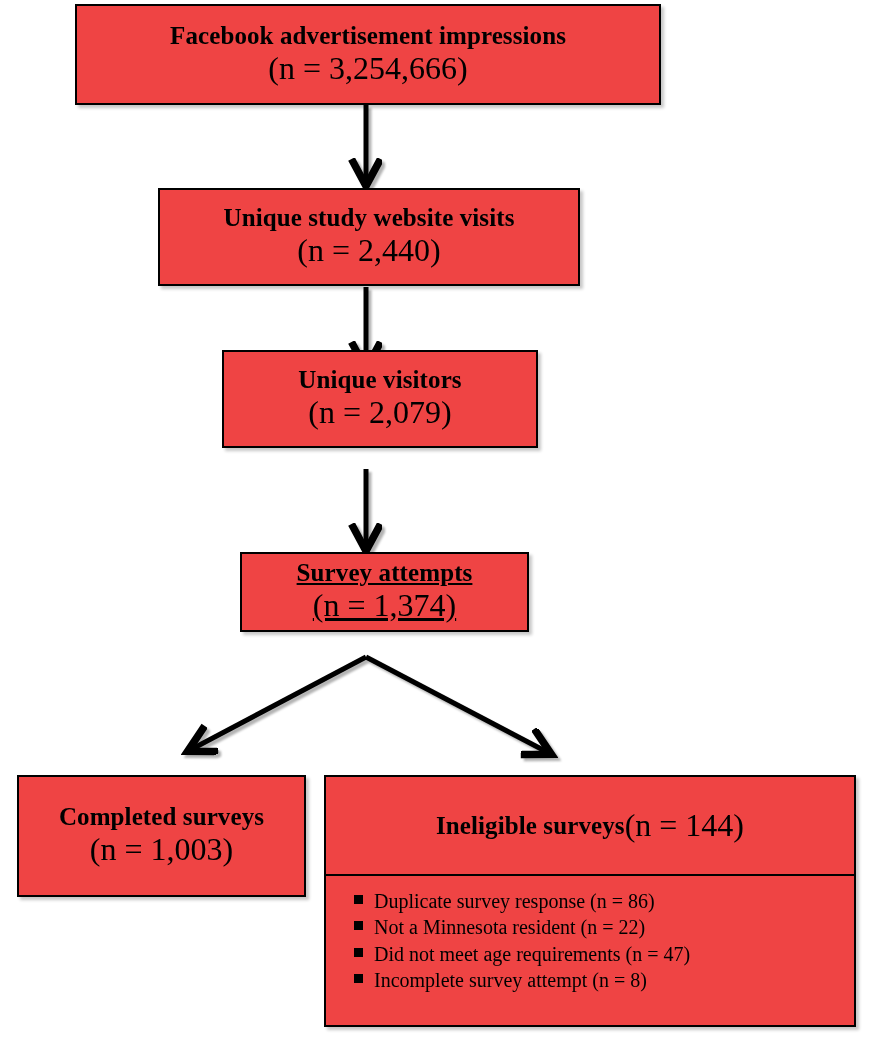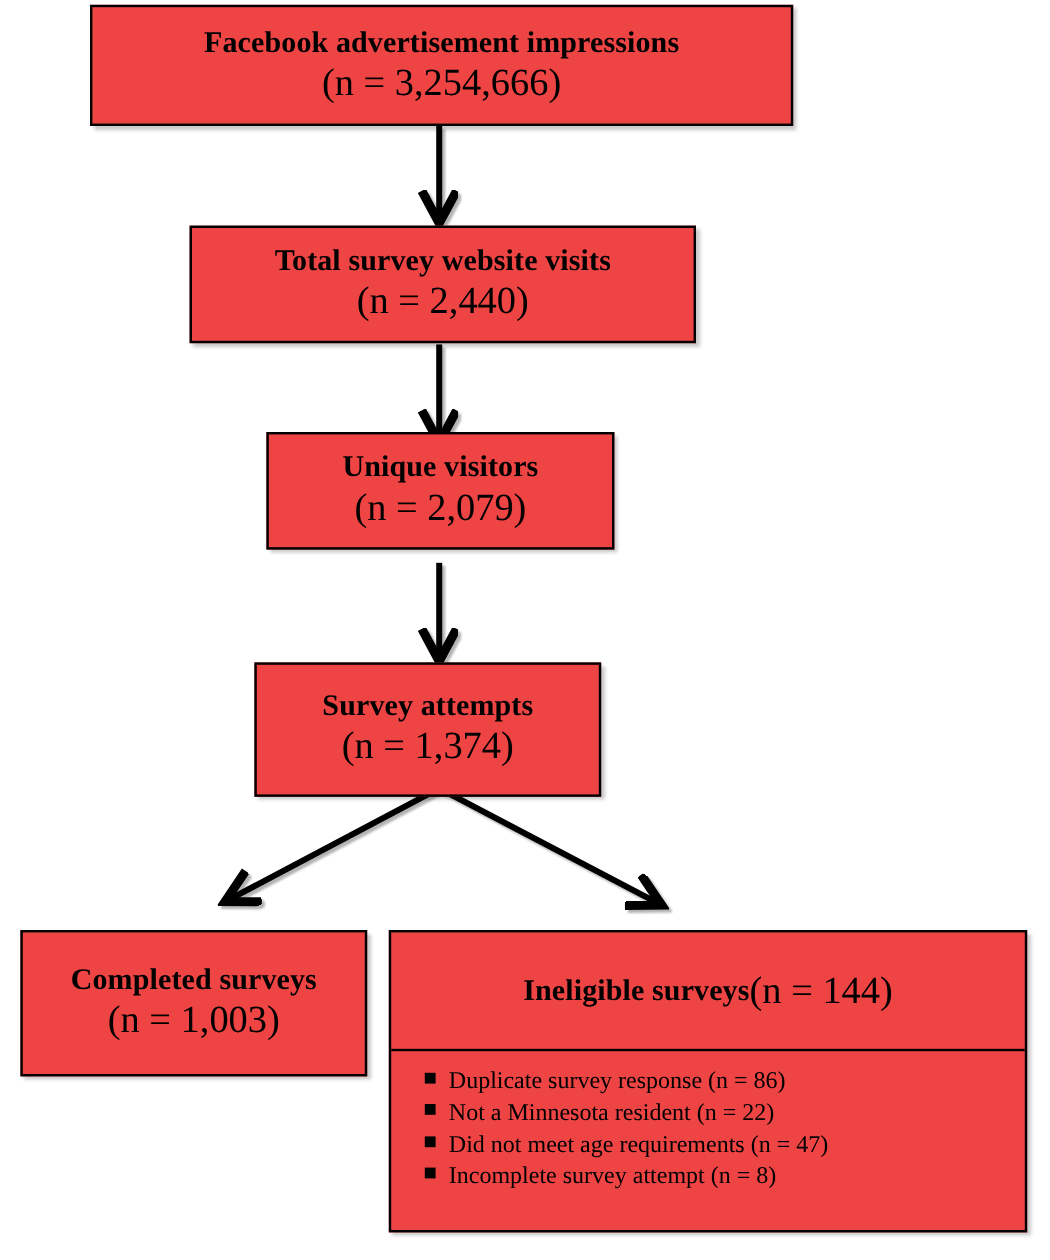--- a/index.html
+++ b/index.html
@@ -54,22 +54,22 @@
   .node-count {
     font-weight: normal;
     font-size: 32px;
     line-height: 1.18;
     white-space: nowrap;
   }
 
   
   #node-impressions  { left: 75px;  top: 4px;   width: 586px; height: 101px; }
   #node-visits       { left: 158px; top: 188px; width: 422px; height: 98px;  }
-  #node-unique       { left: 222px; top: 360px; width: 290px; height: 98px;  }
-  #node-attempts     { left: 212px; top: 552px; width: 289px; height: 112px; }
+  #node-unique       { left: 222px; top: 350px; width: 316px; height: 98px;  }
+  #node-attempts     { left: 240px; top: 552px; width: 289px; height: 80px; text-decoration: underline; }
   #node-completed    { left: 17px;  top: 775px; width: 289px; height: 122px;  }
 
   
   #node-ineligible {
     left: 324px;
     top: 775px;
     width: 532px;
     height: 252px;
     display: block;
     padding: 0;
@@ -140,21 +140,21 @@
       <line x1="366" y1="657" x2="547" y2="752" marker-end="url(#arrowhead)"></line>
     </g>
   </svg>
 
   <div class="node-box" id="node-impressions">
     <div class="node-title">Facebook advertisement impressions</div>
     <div class="node-count">(n = 3,254,666)</div>
   </div>
 
   <div class="node-box" id="node-visits">
-    <div class="node-title">Total survey website visits</div>
+    <div class="node-title">Unique study website visits</div>
     <div class="node-count">(n = 2,440)</div>
   </div>
 
   <div class="node-box" id="node-unique">
     <div class="node-title">Unique visitors</div>
     <div class="node-count">(n = 2,079)</div>
   </div>
 
   <div class="node-box" id="node-attempts">
     <div class="node-title">Survey attempts</div>

